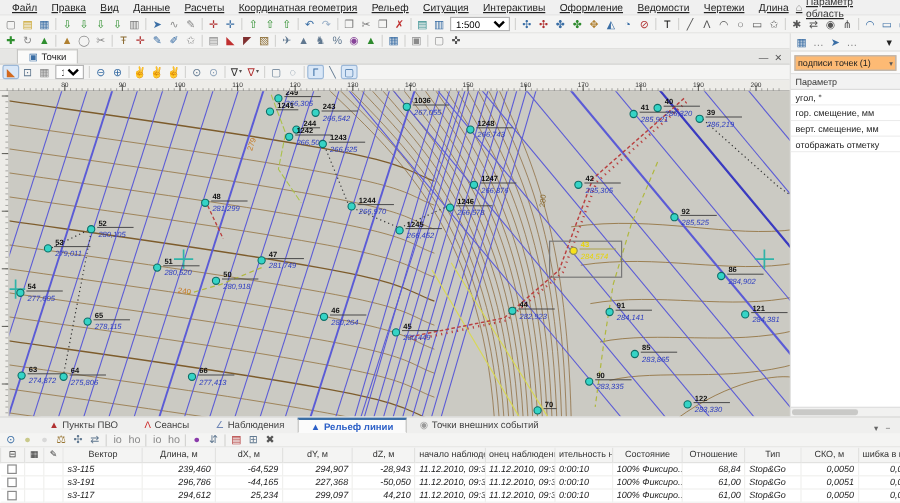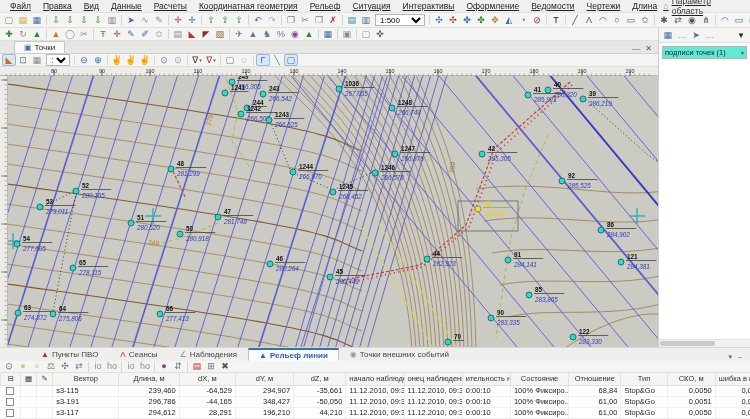--- a/index.html
+++ b/index.html
@@ -34,42 +34,42 @@
   .maptb { height:14px; }
   .rulertop { height:9px; background:#edece8; border-bottom:1px solid #b9b8b4; }
   .maparea { flex:1; display:flex; }
   .rulerleft { width:8px; background:#edece8; border-right:1px solid #b9b8b4; }
   #map-svg { flex:1; display:block; background:#cbcac3; }
 
   
   .rightcol { width:91px; display:flex; flex-direction:column; background:#fafafa; }
   .rp-toolbar { height:15px; display:flex; align-items:center; background:#f4f4f3; border-bottom:1px solid #e0e0de; padding:0 2px; }
   .rp-toolbar .spacer { flex:1; }
-  .rp-dd { margin:3px 3px 2px 3px; height:13px; border:1px solid #b5b5b5; background:#5eead4; display:flex; align-items:center; font-size:7.5px; padding:0 2px; justify-content:space-between; }
+  .rp-dd { margin:3px 3px 2px 3px; height:13px; border:1px solid #b5b5b5; background:#fdba74; display:flex; align-items:center; font-size:7.5px; padding:0 2px; justify-content:space-between; }
   .rp-dd .ddc { color:#555; font-size:6px; }
   .rp-table { border-top:1px solid #dcdcdc; }
   .rp-h { height:13px; background:#f2f2f2; border-bottom:1px solid #dcdcdc; display:flex; align-items:center; padding-left:4px; font-size:7.5px; color:#333; }
   .rp-row { height:13px; background:#fff; border-bottom:1px solid #ebebeb; display:flex; align-items:center; padding-left:4px; font-size:7.5px; color:#222; white-space:nowrap; overflow:hidden; }
   .rp-fill { flex:1; background:#fff; }
   .rp-scroll { height:8px; background:#f1f1f0; border-top:1px solid #e0e0e0; display:flex; align-items:center; padding:1px; }
   .rp-scroll .thumb { width:62%; height:5px; background:#c9c9c7; border-radius:2px; }
 
   
   .bottomtabs { position:absolute; top:347px; left:0; width:750px; height:14px; background:#efefee; border-top:1px solid #d8d8d6; display:flex; align-items:flex-end; padding-left:30px; }
   .btab { display:flex; align-items:center; gap:3px; padding:0 10px; height:13px; font-size:8px; color:#444; border:1px solid transparent; white-space:nowrap; cursor:default; }
   .btab.active { background:#fbfbfb; color:#2b5fc7; border-color:#c0c0be; border-bottom-color:#fbfbfb; border-top:2px solid #3a6ea5; font-weight:bold; }
   .btab .ti { font-size:8px; }
   .bt-mini { margin-left:auto; display:flex; gap:6px; padding-right:8px; color:#666; font-size:7px; align-items:center; }
 
   
   .btoolbar { position:absolute; top:361px; left:0; width:750px; height:12px; }
   .btable { position:absolute; top:373px; left:0; width:750px; height:46px; overflow:hidden; background:#fff; }
   table { border-collapse:collapse; table-layout:fixed; width:756px; font-size:7.5px; }
   th { height:12px; background:#f4f4f3; border:1px solid #e2e2e0; border-top:none; font-weight:normal; color:#333; overflow:hidden; white-space:nowrap; padding:0 3px; }
-  td { height:11px; border-right:1px solid #f0f0ee; border-bottom:1px solid #f0f0ee; overflow:hidden; white-space:nowrap; padding:0 3px; color:#222; }
+  td { height:11px; border-right:1px solid #f0f0ee; border-bottom:1px solid #f0f0ee; overflow:hidden; white-space:nowrap; padding:0 3px; color:#222;font-style:italic; }
   td.num { text-align:right; }
   td.ctr, th.ic { text-align:center; }
   .cb { width:8px; height:8px; border:1px solid #8a8a8a; background:#fff; margin:0 auto; }
 </style>
 </head>
 <body>
 
 <div class="app">
 
   <div class="menubar">
@@ -807,20 +807,27 @@
           <div class="icon" style="color: rgb(136, 136, 136);">…</div>
           <div class="icon" style="color: rgb(58, 110, 165);">➤</div>
           <div class="icon" style="color: rgb(136, 136, 136);">…</div>
           <div class="spacer"></div>
           <div class="icon">▾</div>
         </div>
       <div class="rp-dd">
         <span>подписи точек (1)</span>
         <span class="ddc">▾</span>
       </div>
+      <div class="rp-table" id="rp-table">
+        <div class="rp-h">Параметр</div>
+      <div class="rp-row">угол, °</div>
+          <div class="rp-row">гор. смещение, мм</div>
+          <div class="rp-row">верт. смещение, мм</div>
+          <div class="rp-row">отображать отметку</div>
+        </div>
       <div class="rp-fill"></div>
       <div class="rp-scroll">
           <div class="thumb"></div>
         </div>
     </div>
   </div>
 
   <div class="bottomtabs" id="bottomtabs">
       <div class="btab">
         <span class="ti" style="color: rgb(176, 48, 48);">▲</span>
@@ -913,60 +920,60 @@
           <tr>
             <td class="ctr">
               <div class="cb"></div>
             </td>
             <td></td>
             <td></td>
             <td>s3-115</td>
             <td class="num">239,460</td>
             <td class="num">-64,529</td>
             <td class="num">294,907</td>
-            <td class="num">-35,661</td>
+            <td class="num">-28,943</td>
             <td>11.12.2010, 09:3...</td>
             <td>11.12.2010, 09:3...</td>
             <td>0:00:10</td>
             <td>100% Фиксиро...</td>
             <td class="num">68,84</td>
             <td>Stop&amp;Go</td>
             <td class="num">0,0050</td>
             <td class="num">0,0</td>
           </tr>
           <tr>
             <td class="ctr">
               <div class="cb"></div>
             </td>
             <td></td>
             <td></td>
             <td>s3-191</td>
             <td class="num">296,786</td>
             <td class="num">-44,165</td>
-            <td class="num">348,427</td>
+            <td class="num">227,368</td>
             <td class="num">-50,050</td>
             <td>11.12.2010, 09:3...</td>
             <td>11.12.2010, 09:3...</td>
             <td>0:00:10</td>
             <td>100% Фиксиро...</td>
             <td class="num">61,00</td>
             <td>Stop&amp;Go</td>
             <td class="num">0,0051</td>
             <td class="num">0,0</td>
           </tr>
           <tr>
             <td class="ctr">
               <div class="cb"></div>
             </td>
             <td></td>
             <td></td>
             <td>s3-117</td>
             <td class="num">294,612</td>
-            <td class="num">28,291</td>
-            <td class="num">196,210</td>
+            <td class="num">25,234</td>
+            <td class="num">299,097</td>
             <td class="num">44,210</td>
             <td>11.12.2010, 09:3...</td>
             <td>11.12.2010, 09:3...</td>
             <td>0:00:10</td>
             <td>100% Фиксиро...</td>
             <td class="num">61,00</td>
             <td>Stop&amp;Go</td>
             <td class="num">0,0050</td>
             <td class="num">0,0</td>
           </tr>

